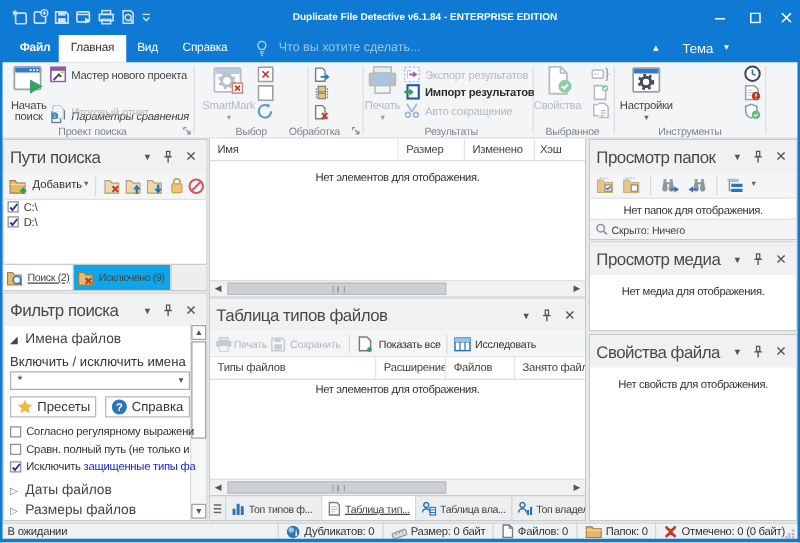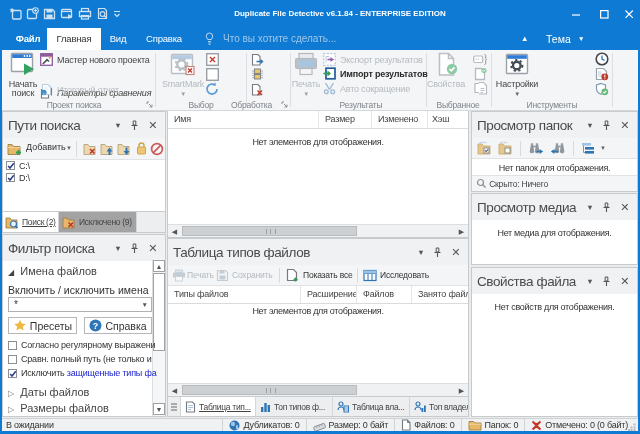--- a/index.html
+++ b/index.html
@@ -328,21 +328,21 @@
         <svg width="8" height="8" viewBox="0 0 8 8">
           <path d="M1.2 4l1.8 2L6.8 1.2" fill="none" stroke="#2b3a8c" stroke-width="1.5"></path>
         </svg>
       </span>D:\</div>
   <div class="btabs" style="left:0;right:0;bottom:0;height:21px;">
     <div class="btab active" style="width:56px;padding:0 2px;"><svg width="14" height="13" viewBox="0 0 14 13">
           <path d="M1 2h4l1.5 2H12v8H1z" fill="#e8b86a" stroke="#a08040" stroke-width="0.9"></path>
           <circle cx="8.5" cy="8" r="3" fill="#eaf2fa" stroke="#2e75b6" stroke-width="1.2"></circle>
           <path d="M10.5 10l2 2" stroke="#2e75b6" stroke-width="1.4"></path>
         </svg>Поиск (2)</div>
-    <div class="btab" style="width:78px;background:#a3a3a3;padding:0 3px;"><svg width="14" height="13" viewBox="0 0 14 13">
+    <div class="btab" style="width:78px;background:#0ea5e9;padding:0 3px;"><svg width="14" height="13" viewBox="0 0 14 13">
           <path d="M1 2h4l1.5 2H12v8H1z" fill="#e8b86a" stroke="#a08040" stroke-width="0.9"></path>
           <path d="M6.5 6.5l4.5 4.5m0-4.5L6.5 11" stroke="#c0392b" stroke-width="1.7"></path>
         </svg>Исключено (9)</div>
   </div>
 </div>
 
 <div class="panel" style="left:2px;top:234px;width:164px;height:183px;">
   <div class="phead">Фильтр поиска<div class="phbtns">
         <span style="font-size:7.5px;">▼</span>
         <svg width="7" height="11" viewBox="0 0 7 11">
@@ -439,29 +439,29 @@
     <div class="sarrow" style="left:0;">◀</div>
     <div class="hthumb" style="left:14px;width:175px;"></div>
     <div class="sarrow" style="right:0;">▶</div>
   </div>
   <div class="btabs" style="left:0;right:0;bottom:0;height:20px;">
     <div class="btab" style="padding:0 2px;">
         <svg style="margin:0;" width="8" height="8" viewBox="0 0 8 8">
           <path d="M1 1h6M1 4h6M1 7h6" stroke="#666" stroke-width="1.1"></path>
         </svg>
       </div>
-    <div class="btab active" style="width:75px;"><svg width="11" height="12" viewBox="0 0 11 12">
-          <path d="M1.5 1h6l2 2v8h-8z" fill="#fff" stroke="#757b82" stroke-width="1.1"></path>
-          <path d="M3 4.5h5M3 6.5h5M3 8.5h3" stroke="#9fb6c9" stroke-width="0.8"></path>
-        </svg>Таблица тип...</div>
     <div class="btab" style="width:77px;"><svg width="11" height="12" viewBox="0 0 11 12">
           <rect x="1" y="6" width="2.4" height="5" fill="#2e75b6"></rect>
           <rect x="4.3" y="2" width="2.4" height="9" fill="#2e75b6"></rect>
           <rect x="7.6" y="4" width="2.4" height="7" fill="#2e75b6"></rect>
         </svg>Топ типов ф...</div>
+    <div class="btab active" style="width:75px;"><svg width="11" height="12" viewBox="0 0 11 12">
+          <path d="M1.5 1h6l2 2v8h-8z" fill="#fff" stroke="#757b82" stroke-width="1.1"></path>
+          <path d="M3 4.5h5M3 6.5h5M3 8.5h3" stroke="#9fb6c9" stroke-width="0.8"></path>
+        </svg>Таблица тип...</div>
     <div class="btab" style="width:77px;"><svg width="12" height="12" viewBox="0 0 12 12">
           <circle cx="4" cy="3" r="2" fill="none" stroke="#2e75b6" stroke-width="1.2"></circle>
           <path d="M1 9c0-1.8 1.3-3 3-3s3 1.2 3 3" fill="none" stroke="#2e75b6" stroke-width="1.2"></path>
           <rect x="7" y="5" width="4.5" height="6" fill="#fff" stroke="#2e75b6" stroke-width="1"></rect>
           <path d="M7 7h4.5M7 9h4.5" stroke="#2e75b6" stroke-width="0.8"></path>
         </svg>Таблица вла...</div>
     <div class="btab" style="flex:1;border-right:none;"><svg width="12" height="12" viewBox="0 0 12 12">
           <circle cx="4" cy="3" r="2" fill="none" stroke="#2e75b6" stroke-width="1.2"></circle>
           <path d="M1 9c0-1.8 1.3-3 3-3s3 1.2 3 3" fill="none" stroke="#2e75b6" stroke-width="1.2"></path>
           <rect x="7.5" y="7" width="1.8" height="4" fill="#2e75b6"></rect>

